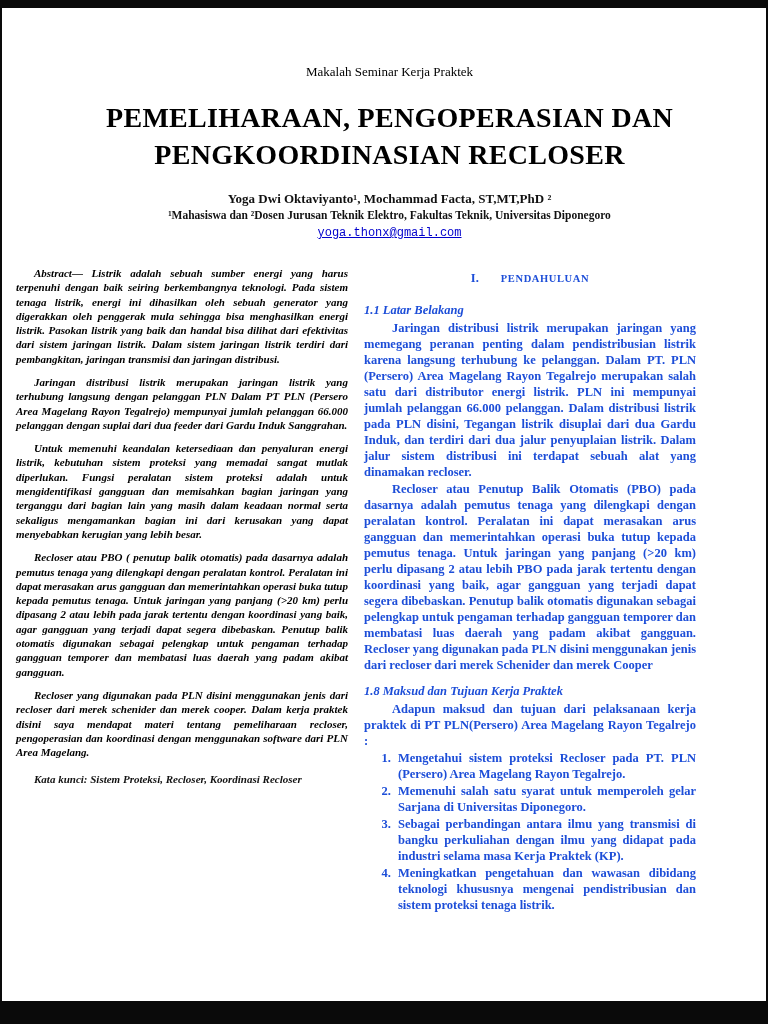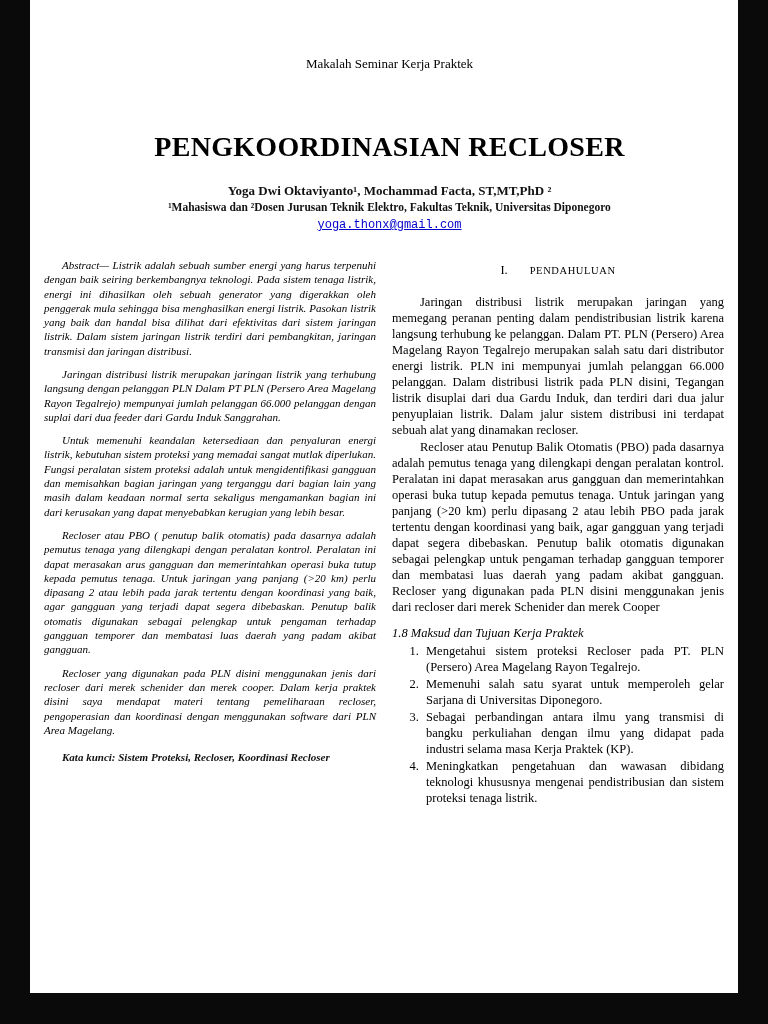--- a/index.html
+++ b/index.html
@@ -2,23 +2,23 @@
 <html><head>
 <meta charset="utf-8">
 <style>
   * { margin: 0; padding: 0; box-sizing: border-box; }
   html, body { width: 768px; height: 1024px; overflow: hidden; }
   body {
     background: #0a0a0a;
     font-family: "Liberation Serif", serif;
   }
   .page {
-    width: 708px;
+    width: 764px;
     height: 993px;
-    margin: 0 auto;
+    margin: 8px auto;
     background: #ffffff;
     color: #111;
     padding: 56px 3px 0 14px;
     position: relative;
   }
   .doc-header {
     text-align: center;
     font-size: 13px;
     color: #000;
   }
@@ -64,37 +64,37 @@
     text-decoration: underline;
     cursor: pointer;
   }
   .columns {
     display: flex;
     gap: 16px;
     margin-top: 26px;
   }
   .col { width: 332px; text-align: justify; }
   .abstract p {
-    font-weight: normal;
+    font-weight: bold;
     font-style: italic;
     font-size: 11px;
     line-height: 1.3;
     text-indent: 18px;
     margin-bottom: 9px;
     color: #000;
   }
   .keywords {
     font-weight: bold;
     font-style: italic;
     font-size: 11px;
     margin-top: 14px;
     text-indent: 18px;
     text-align: left;
   }
-  .col-right { font-size: 12.5px; line-height: 1.28; color: #000000; }
+  .col-right { font-size: 12.5px; line-height: 1.28; color: #1d4ed8; font-weight: bold; }
   .section-heading {
     text-align: center;
     font-size: 12.5px;
     margin: 4px 0 16px 0;
   }
   .section-num { margin-right: 22px; }
   .section-title-text { font-size: 10.5px; letter-spacing: 0.6px; }
   .subsection-title {
     font-style: italic;
     font-size: 12.5px;
@@ -115,21 +115,21 @@
   }
 </style>
 </head>
 <body>
 
 <div class="page">
 
   <div class="doc-header">Makalah Seminar Kerja Praktek</div>
 
   <h1 class="doc-title">
-    <br>
+    <span>PEMELIHARAAN, PENGOPERASIAN DAN</span><br>
     <span>PENGKOORDINASIAN RECLOSER</span>
   </h1>
 
   <div class="authors">Yoga Dwi Oktaviyanto¹, Mochammad Facta, ST,MT,PhD ²</div>
   <div class="affiliation">¹Mahasiswa dan ²Dosen  Jurusan Teknik Elektro, Fakultas Teknik, Universitas Diponegoro</div>
   <div class="email-line">
     <a class="email-link">yoga.thonx@gmail.com</a>
   </div>
 
   <div class="columns">
@@ -141,24 +141,26 @@
       <p>Recloser atau PBO ( penutup balik otomatis)  pada dasarnya adalah pemutus tenaga yang dilengkapi dengan peralatan kontrol. Peralatan ini dapat merasakan arus gangguan dan memerintahkan operasi buka tutup kepada pemutus tenaga. Untuk jaringan yang panjang (&gt;20 km) perlu dipasang 2 atau lebih  pada jarak tertentu dengan koordinasi yang baik, agar gangguan yang terjadi dapat segera dibebaskan. Penutup balik otomatis digunakan sebagai pelengkap untuk pengaman terhadap gangguan temporer dan membatasi luas daerah yang padam akibat gangguan.</p>
       <p>Recloser yang digunakan pada PLN disini menggunakan jenis dari recloser dari merek schenider dan merek cooper. Dalam kerja praktek disini saya mendapat materi tentang pemeliharaan recloser, pengoperasian dan koordinasi dengan menggunakan software dari PLN Area Magelang.</p>
       <div class="keywords">Kata kunci: Sistem Proteksi, Recloser, Koordinasi Recloser</div>
     </div>
 
     <div class="col col-right">
       <div class="section-heading">
         <span class="section-num">I.</span><span class="section-title-text">PENDAHULUAN</span>
       </div>
 
+      <div class="subsection-title">1.1 Latar Belakang</div>
       <p class="body-par">Jaringan distribusi listrik merupakan jaringan yang memegang peranan penting dalam pendistribusian listrik karena langsung terhubung ke pelanggan. Dalam PT. PLN (Persero) Area Magelang Rayon Tegalrejo merupakan salah satu dari distributor energi listrik. PLN ini mempunyai jumlah pelanggan 66.000 pelanggan. Dalam distribusi listrik pada PLN disini, Tegangan listrik disuplai dari dua Gardu Induk, dan terdiri dari dua jalur penyuplaian listrik. Dalam jalur sistem distribusi ini terdapat sebuah alat yang dinamakan recloser.</p>
       <p class="body-par">Recloser atau Penutup Balik Otomatis (PBO) pada dasarnya adalah pemutus tenaga yang dilengkapi dengan peralatan kontrol. Peralatan ini dapat merasakan arus gangguan dan memerintahkan operasi buka tutup kepada pemutus tenaga. Untuk jaringan yang panjang (&gt;20 km) perlu dipasang 2 atau lebih PBO pada jarak tertentu dengan koordinasi yang baik, agar gangguan yang terjadi dapat segera dibebaskan. Penutup balik otomatis digunakan sebagai pelengkap untuk pengaman terhadap gangguan temporer dan membatasi luas daerah yang padam akibat gangguan. Recloser yang digunakan pada PLN disini menggunakan jenis dari recloser dari merek Schenider dan merek Cooper</p>
 
       <div class="subsection-title">1.8 Maksud dan Tujuan Kerja Praktek</div>
+      <p class="body-par">Adapun maksud dan tujuan dari pelaksanaan kerja praktek di PT PLN(Persero) Area Magelang Rayon Tegalrejo :</p>
       <ol class="goal-list">
         <li>Mengetahui sistem proteksi Recloser pada PT. PLN (Persero) Area Magelang Rayon Tegalrejo.</li>
         <li>Memenuhi salah satu syarat untuk memperoleh gelar Sarjana di Universitas  Diponegoro.</li>
         <li>Sebagai perbandingan antara ilmu yang transmisi di bangku perkuliahan dengan ilmu yang didapat pada industri selama masa Kerja Praktek (KP).</li>
         <li>Meningkatkan pengetahuan dan wawasan dibidang teknologi khususnya mengenai pendistribusian dan sistem proteksi tenaga listrik.</li>
       </ol>
     </div>
 
   </div>
 </div>

